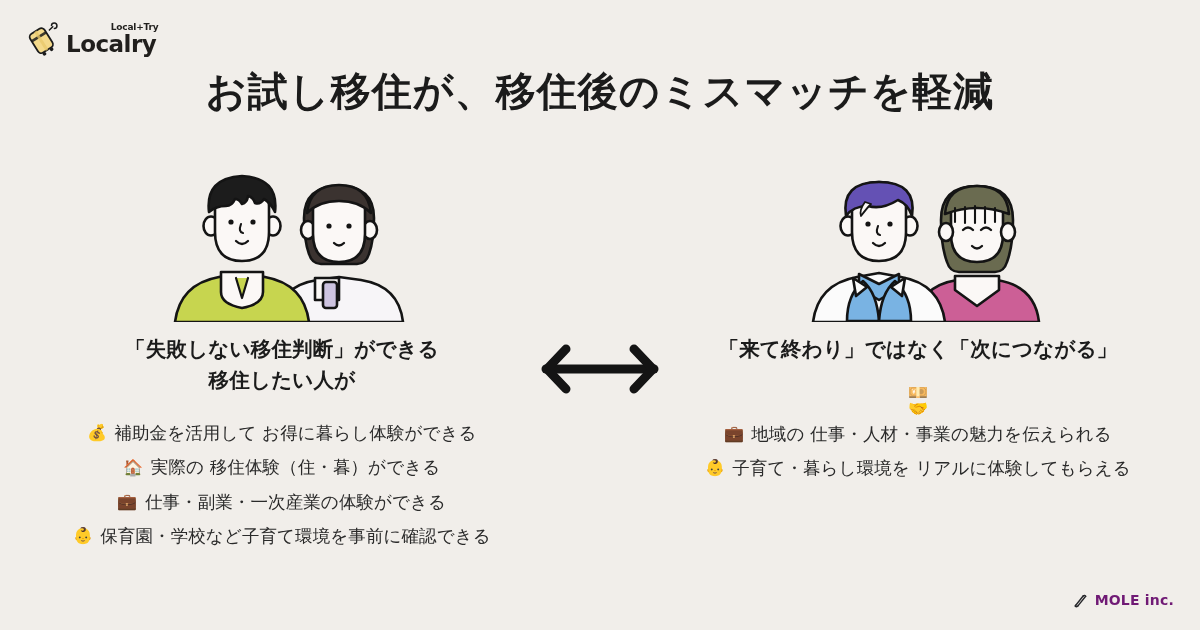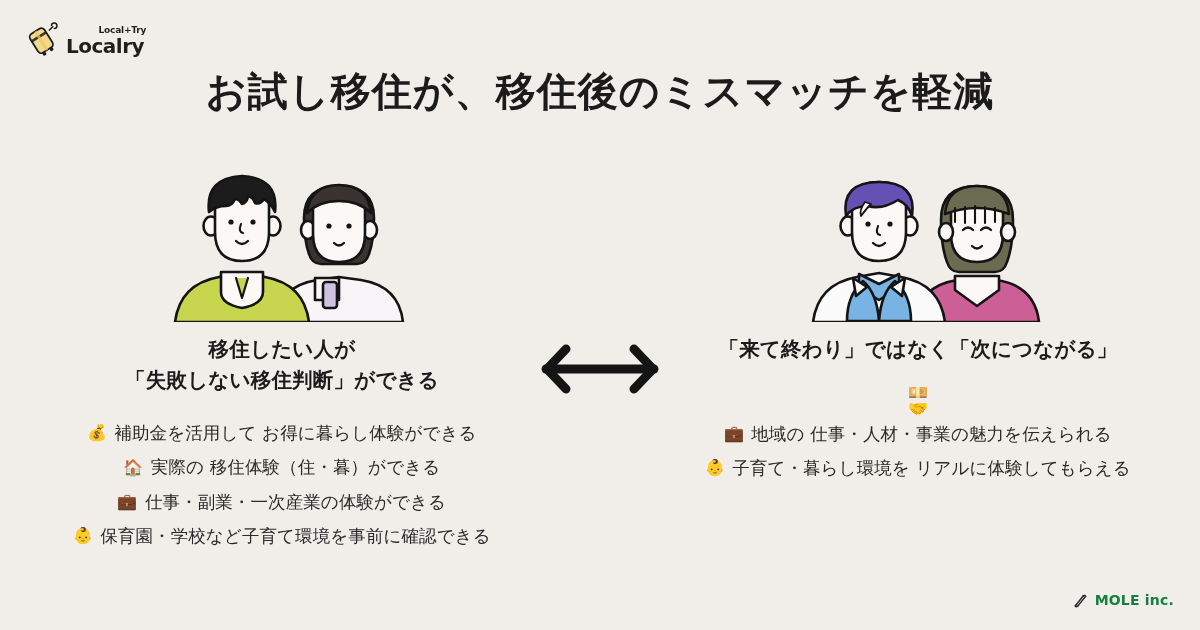--- a/index.html
+++ b/index.html
@@ -20,21 +20,21 @@
   .logo {
     position:absolute;
     left:26px; top:22px;
     display:flex;
     align-items:flex-end;
     gap:6px;
   }
   .logo-icon { width:34px; height:34px; display:block; }
   .logo-wordwrap { position:relative; display:block; }
   .logo-word {
-    font-size:20px;
+    font-size:23px;
     font-weight:800;
     letter-spacing:-0.5px;
     color:#211f1d;
     line-height:1;
     display:block;
     font-family:"DejaVu Sans",sans-serif;
   }
   .logo-sup {
     position:absolute;
     right:-2px; top:-11px;
@@ -128,21 +128,21 @@
     position:absolute;
     right:26px; bottom:22px;
     display:flex;
     align-items:center;
     gap:7px;
   }
   .footer-mark { width:15px; height:15px; display:block; }
   .footer-text {
     font-size:14px;
     font-weight:700;
-    color:#15803d;
+    color:#701a75;
     letter-spacing:0.2px;
     font-family:"DejaVu Sans",sans-serif;
   }
 </style>
 </head>
 <body>
 
 <div class="logo">
   <svg class="logo-icon" viewBox="0 0 40 40">
 
@@ -192,22 +192,22 @@
         <path d="M58 56 q0-24 27-24 q27 0 27 24 v26 q0 29-27 29 q-27 0-27-29 z" fill="#fbf8f6"></path>
         <path d="M52 62 q-4-34 33-36 q37 2 33 36 q-4-9-11-13 q-4 6-9 4 q-2-6-7-7 q-1 7-6 8 q-3-5-7-5 q-3 7-9 7 q-10 0-17 6 z" fill="#1c1c1c"></path>
         <circle cx="74" cy="72" r="2.6" fill="#141414" stroke="none"></circle>
         <circle cx="96" cy="72" r="2.6" fill="#141414" stroke="none"></circle>
         <path d="M84 74 q-3 8 2 9" fill="none" stroke-width="2.1"></path>
         <path d="M79 91 q6 6 12 0" fill="none" stroke-width="2.3"></path>
       </g>
     </svg>
 
     <div class="col-heading">
+      <div>「失敗しない移住判断」ができる</div>
       <div>移住したい人が</div>
-      <div>「失敗しない移住判断」ができる</div>
     </div>
 
     <ul class="bullets">
       <li>
         <span class="emj">💰</span>
         <span>補助金を活用して お得に暮らし体験ができる</span>
       </li>
       <li>
         <span class="emj">🏠</span>
         <span>実際の 移住体験（住・暮）ができる</span>

